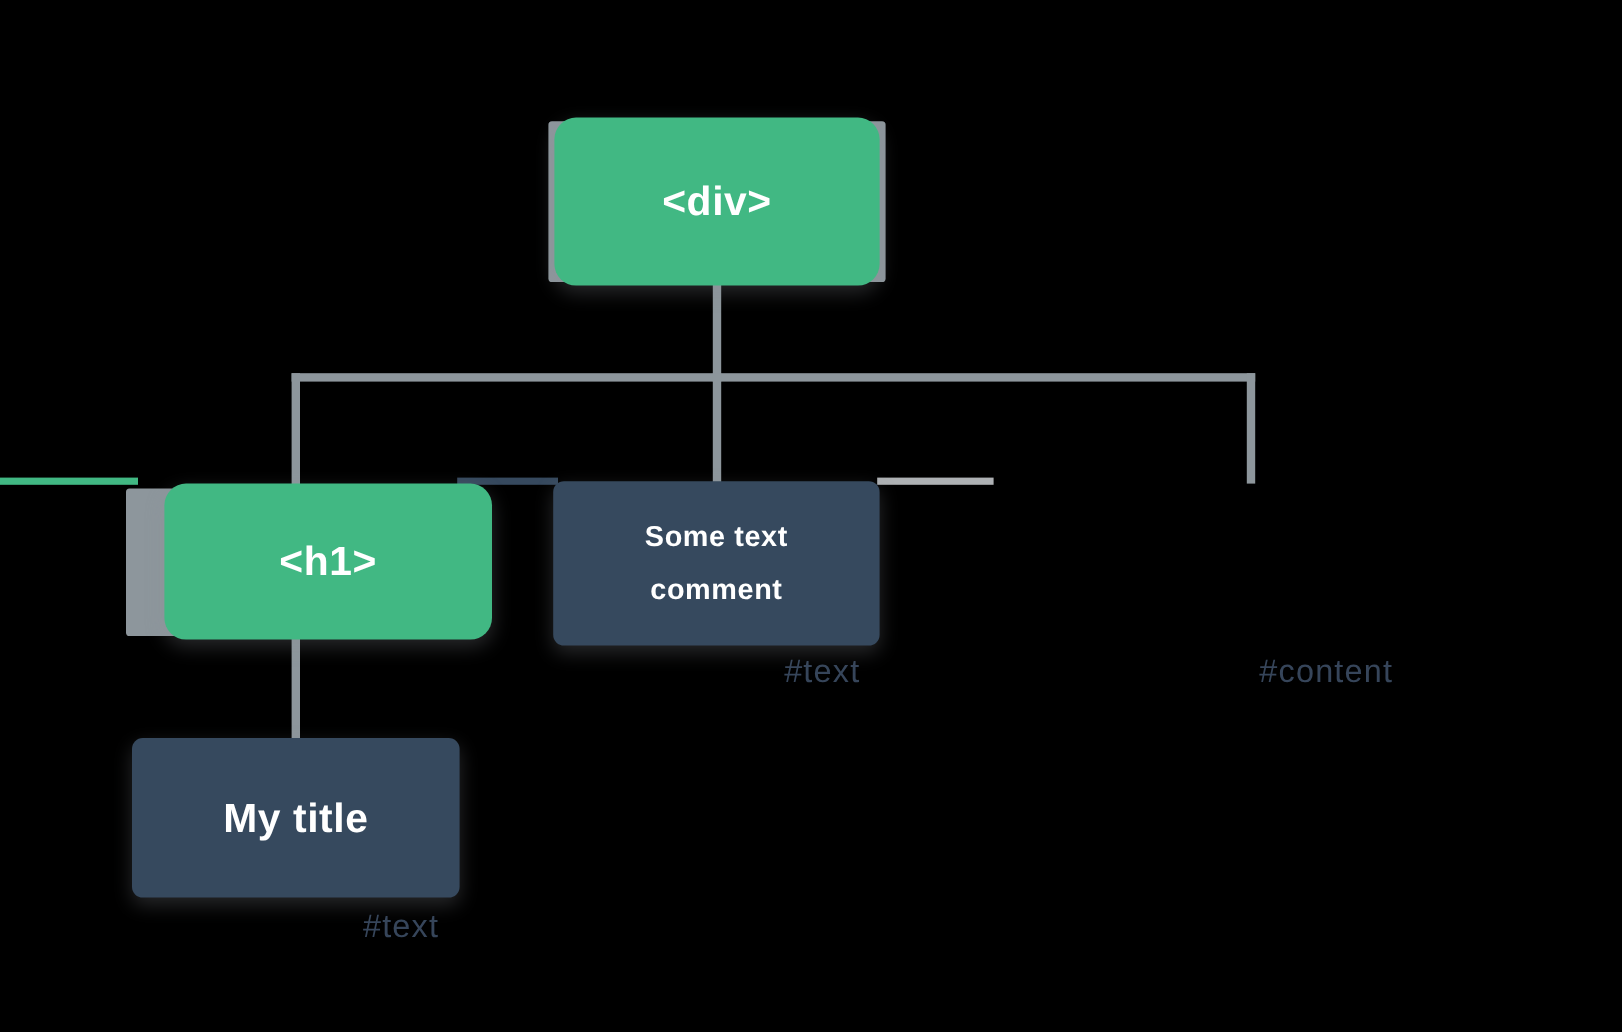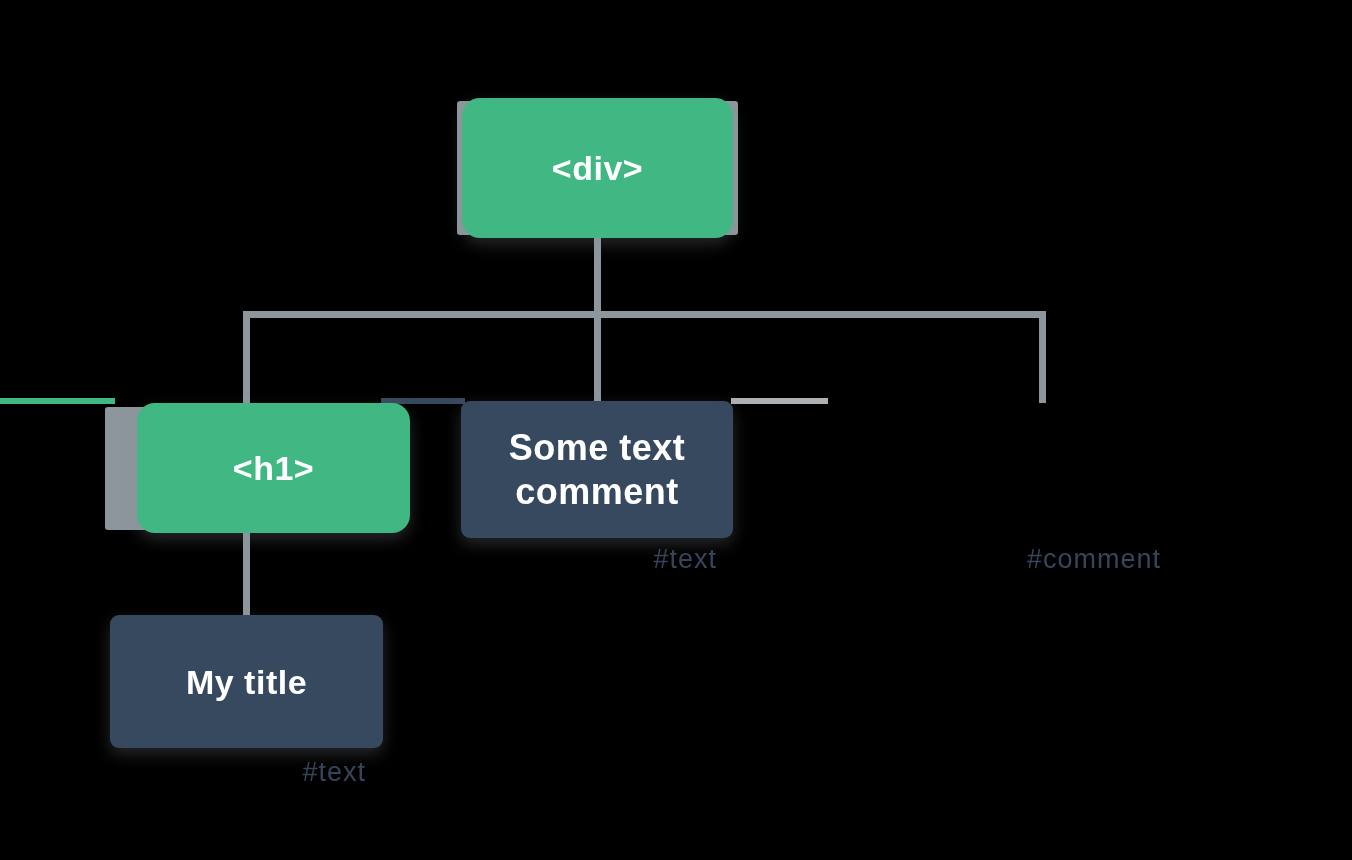--- a/index.html
+++ b/index.html
@@ -40,21 +40,21 @@
     color: #ffffff;
     font-weight: 700;
     letter-spacing: 0.5px;
     box-shadow: 0 6px 16px rgba(140,145,150,0.28);
   }
   .node-element { background: #41b883; border-radius: 18px; }
   .node-text    { background: #36495e; border-radius: 9px; }
   .node-comment { background: #b2b3b6; border-radius: 9px; }
 
   .label-lg { font-size: 34px; line-height: 44px; }
-  .label-line { font-size: 36px; line-height: 44px; white-space: pre; }
+  .label-line { font-size: 24px; line-height: 44px; white-space: pre; }
 
   
   .caption {
     z-index: 1;
     width: 240px;
     text-align: right;
     color: #36455a;
     font-size: 27px;
     font-weight: 400;
     letter-spacing: 1px;
@@ -92,16 +92,16 @@
     <div class="label-line">Some text</div>
     <div class="label-line">comment</div>
   </div>
 
 
   <div class="abs node node-text" style="left:110px; top:615px; width:273px; height:133px;">
     <div class="label-lg">My title</div>
   </div>
 
   <div class="abs caption" style="left:477px; top:544px;">#text</div>
-  <div class="abs caption" style="left:921px; top:544px;">#comment</div>
+  <div class="abs caption" style="left:921px; top:544px;">#content</div>
   <div class="abs caption" style="left:126px; top:757px;">#text</div>
 
 </div>
 
 </body></html>

